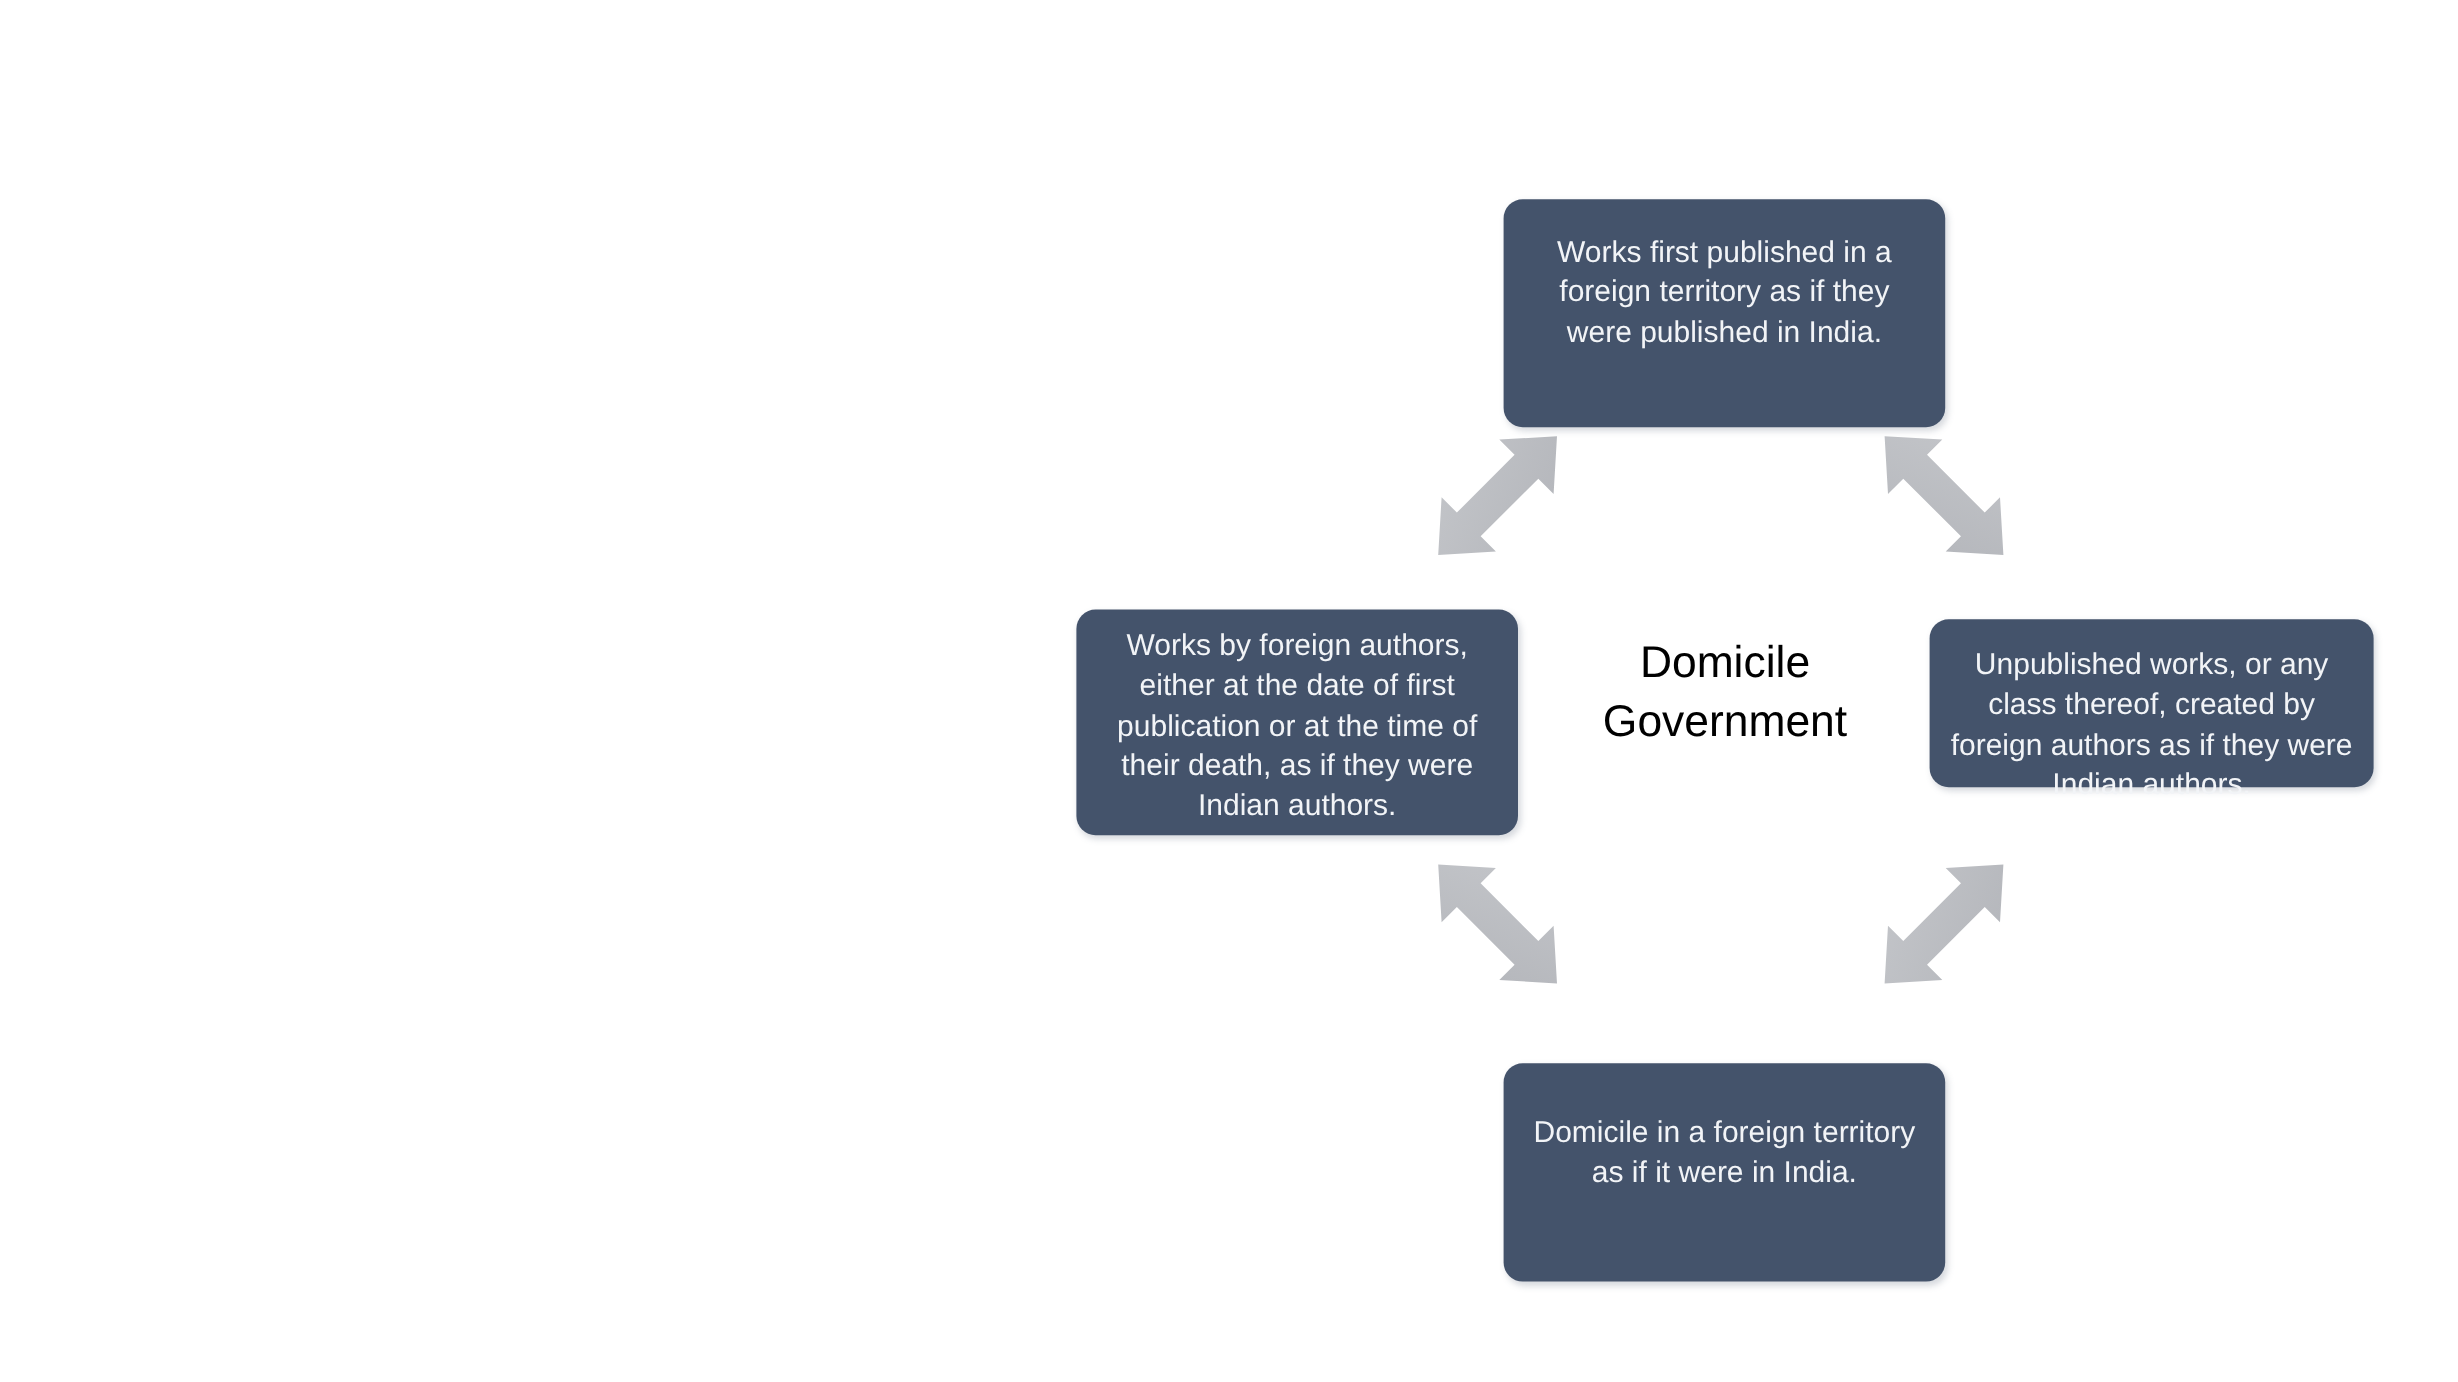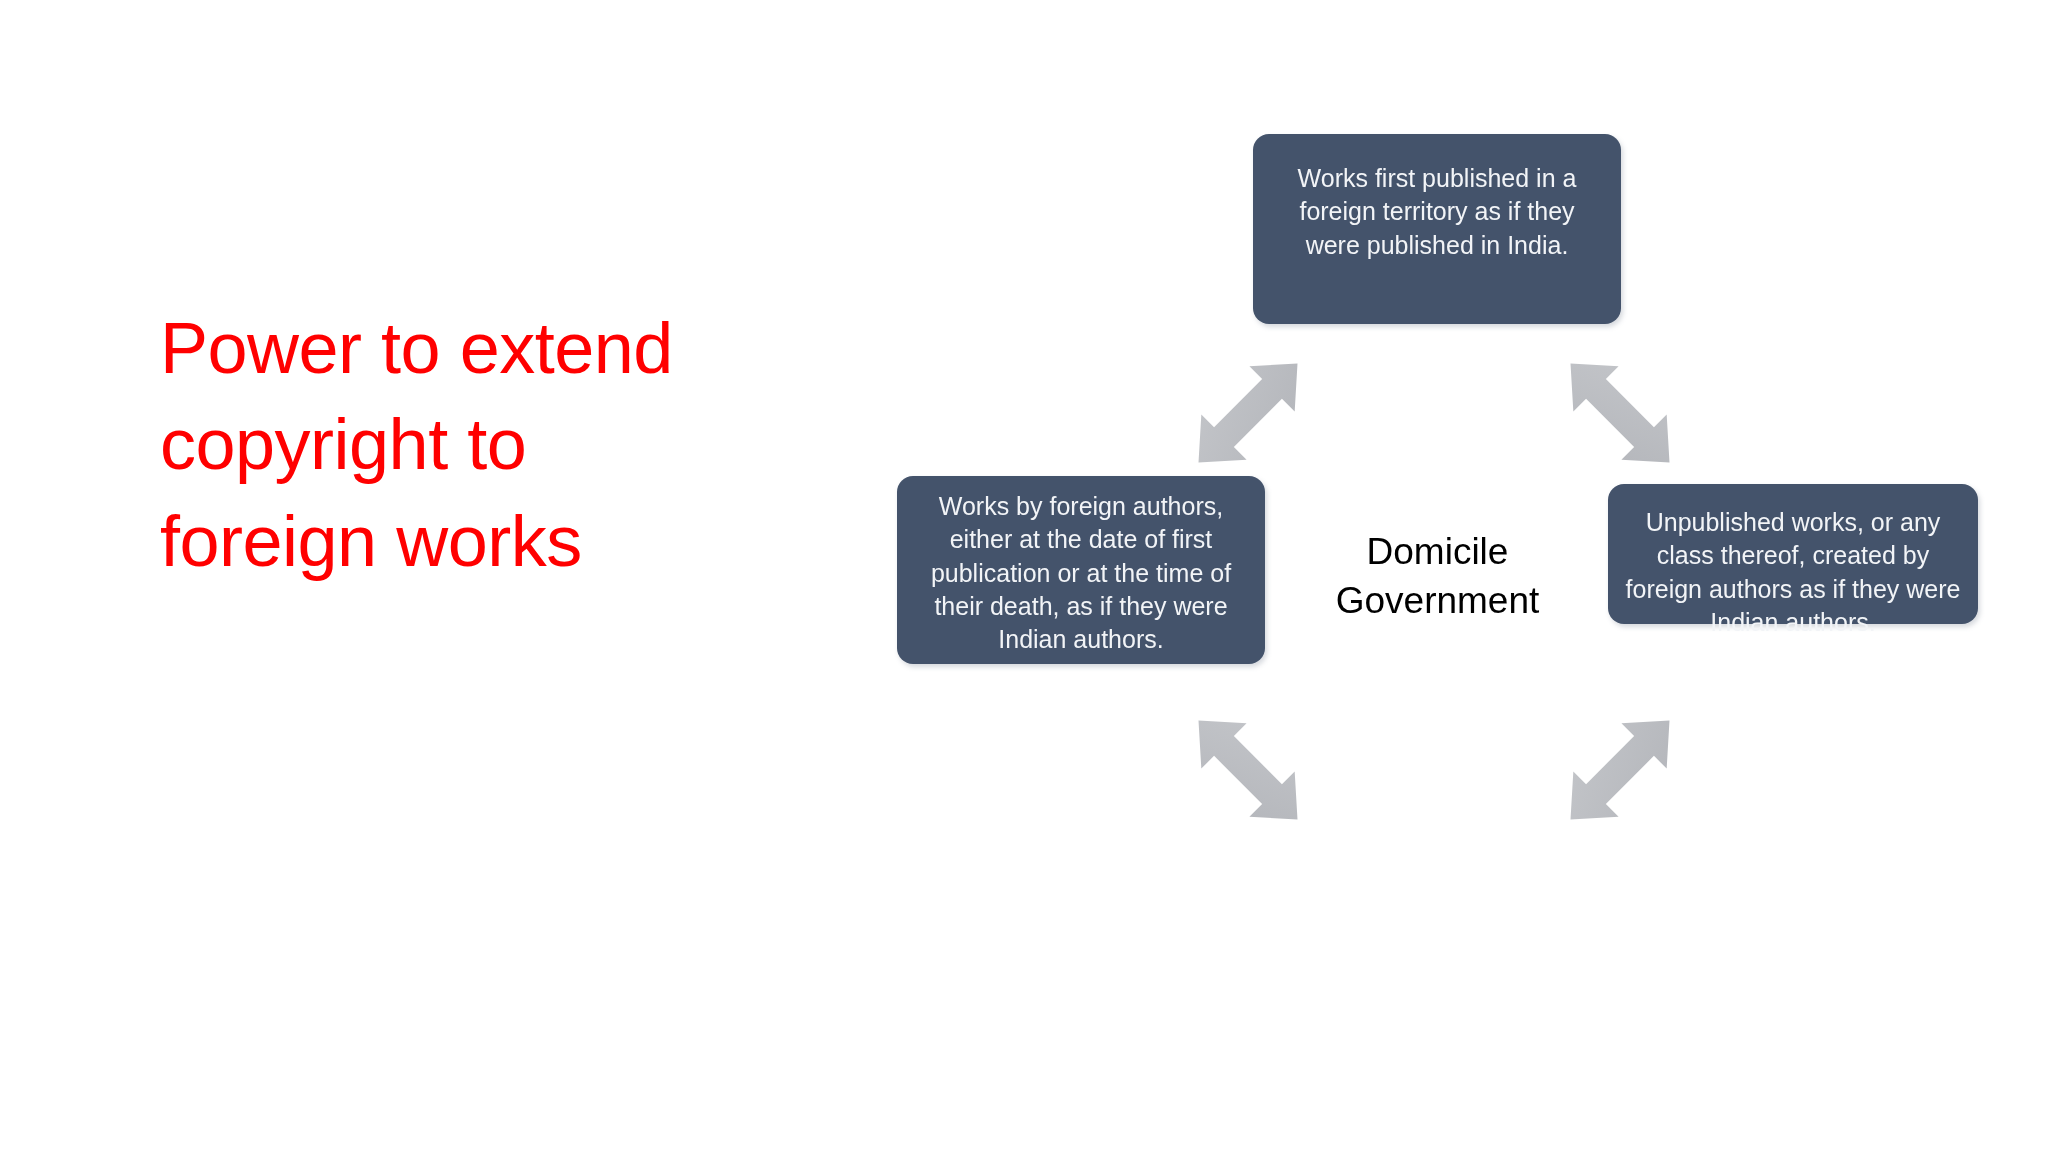--- a/index.html
+++ b/index.html
@@ -54,20 +54,21 @@
     display: flex;
     align-items: center;
     justify-content: center;
     text-align: center;
     padding: 10px 16px;
     font-family: "Liberation Sans", sans-serif;
     font-size: 25px;
     line-height: 1.33;
     font-weight: 400;
     box-shadow: 2px 3px 5px rgba(120,130,145,0.30);
+    margin-top: 32px;
   }
   .node .node-text {
     display: block;
     width: 100%;
   }
 
   #node-top {
     left: 1253px;
     top: 134px;
     width: 368px;
@@ -119,21 +120,20 @@
   .arrow {
     position: absolute;
   }
   .arrow svg { display: block; }
 </style>
 </head>
 <body>
 
 <div id="slide">
 
-  <div id="slide-title">Power to extend copyright to foreign works</div>
 
   <div id="diagram">
 
     <div class="arrow" style="left:1168px; top:333px; width:160px; height:160px;">
       <svg width="160" height="160" viewBox="0 0 160 160" aria-hidden="true">
         <defs>
           <linearGradient id="gArr1" x1="0" y1="0" x2="1" y2="1">
             <stop offset="0%" stop-color="#c3c5c9"></stop>
             <stop offset="100%" stop-color="#b4b6bb"></stop>
           </linearGradient>
@@ -187,20 +187,23 @@
     </div>
 
     <div class="node" id="node-top">
       <span class="node-text">Works first published in a foreign territory as if they were published in India.</span>
     </div>
 
     <div class="node" id="node-right">
       <span class="node-text">Unpublished works, or any class thereof, created by foreign authors as if they were Indian authors.</span>
     </div>
 
+    <div class="node" id="node-bottom">
+      <span class="node-text">Domicile in a foreign territory as if it were in India.</span>
+    </div>
 
     <div class="node" id="node-left">
       <span class="node-text">Works by foreign authors, either at the date of first publication or at the time of their death, as if they were Indian authors.</span>
     </div>
 
     <div id="center-label">Domicile Government</div>
 
   </div>
 </div>
 

